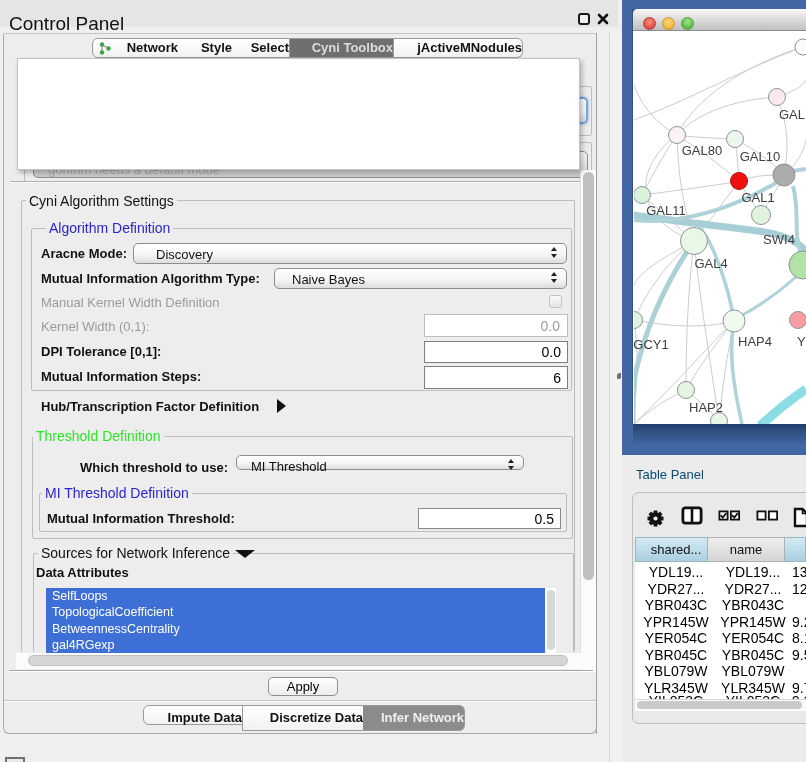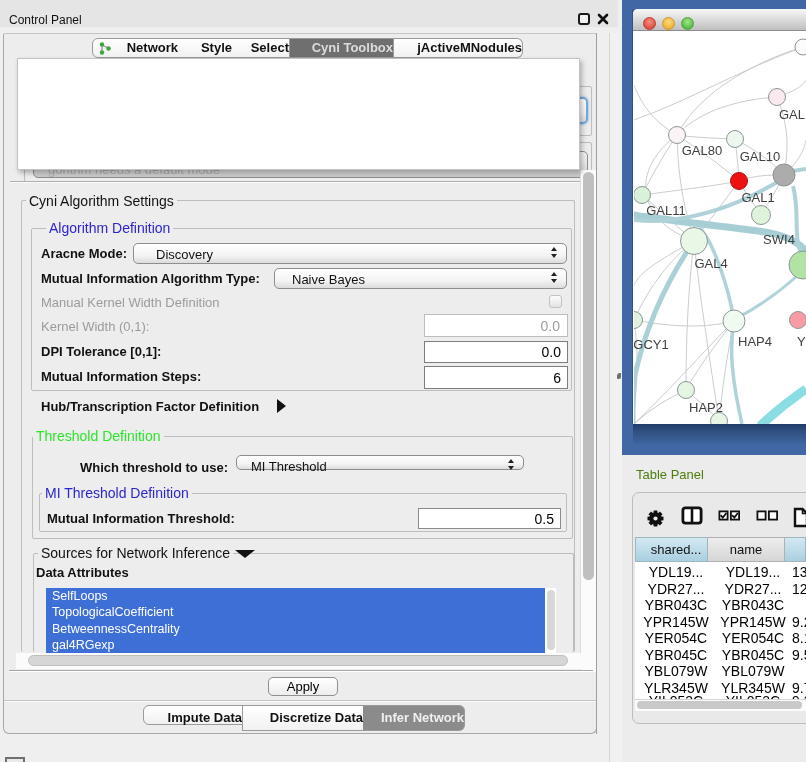--- a/index.html
+++ b/index.html
@@ -17,21 +17,21 @@
 .spin .dn{border-top:4.5px solid #222}
 .field{position:absolute;background:#fff;font-size:14px;text-align:right;white-space:nowrap}
 .tab{position:absolute;background:linear-gradient(#ffffff,#f1f1f1);border:1px solid #9a9a9a;font-size:13px;font-weight:bold;color:#111;text-align:right}
 .seltab{background:#6f6f6f;color:#dcdcdc}
 </style></head>
 <body>
 
 <div class="abs" style="left:2px;top:0;width:2px;height:3px;background:#555"></div>
 
 <div class="abs" style="left:0;top:6;width:618px;height:27px;background:#e5e5e5"></div>
-<div class="abs" style="left:9px;top:13px;font-size:12px;color:#111">Control Panel</div>
+<div class="abs" style="left:9px;top:13px;font-size:19px;color:#111">Control Panel</div>
 <div class="abs" style="left:578px;top:13px;width:12px;height:12px;border:2px solid #1a1a1a;border-radius:3px;background:#f2f2f2"></div>
 <svg class="abs" style="left:597px;top:13px" width="12" height="12" viewBox="0 0 12 12">
     <path d="M2,2 L10,10 M10,2 L2,10" stroke="#111" stroke-width="2.6" stroke-linecap="round"></path>
   </svg>
 
 <div class="abs" style="left:3px;top:33px;width:594px;height:701px;background:#ededed;border:1px solid #a8a8a8;border-top-color:#c6c6c6;border-radius:2px 2px 6px 6px"></div>
 
 <div class="tab" style="left:92px;top:38px;width:87px;height:20px;border-radius:6px 0 0 6px">
   <svg class="abs" style="left:6px;top:3px" width="13" height="13" viewBox="0 0 13 13">
     <line x1="3" y1="3" x2="9" y2="6" stroke="#777" stroke-width="1"></line>
@@ -206,21 +206,21 @@
     <text x="666" y="215" text-anchor="middle">GAL11</text>
     <text x="779" y="244" text-anchor="middle">SWI4</text>
     <text x="711" y="268" text-anchor="middle">GAL4</text>
     <text x="651" y="349" text-anchor="middle">GCY1</text>
     <text x="755" y="346" text-anchor="middle">HAP4</text>
     <text x="797" y="346">Y</text>
     <text x="706" y="412" text-anchor="middle">HAP2</text>
   </g>
 </svg>
 
-<div class="abs" style="left:636px;top:467px;font-size:13px;color:#4d7c0f">Table Panel</div>
+<div class="abs" style="left:636px;top:467px;font-size:13px;color:#0c4a6e">Table Panel</div>
 <div class="abs" style="left:632px;top:492px;width:180px;height:232px;background:#e9e9e9;border:1px solid #bdbdbd;border-radius:7px 0 0 7px"></div>
 <svg class="abs" style="left:632px;top:492px" width="174" height="45" viewBox="0 0 174 45">
   <g fill="#111" stroke="#111">
     <circle cx="23.5" cy="26.5" r="6.3" stroke="none"></circle>
     <g stroke-width="3.8">
       <line x1="23.5" y1="18.5" x2="23.5" y2="34.5"></line>
       <line x1="15.5" y1="26.5" x2="31.5" y2="26.5"></line>
       <line x1="17.8" y1="20.8" x2="29.2" y2="32.2"></line>
       <line x1="29.2" y1="20.8" x2="17.8" y2="32.2"></line>
     </g>

